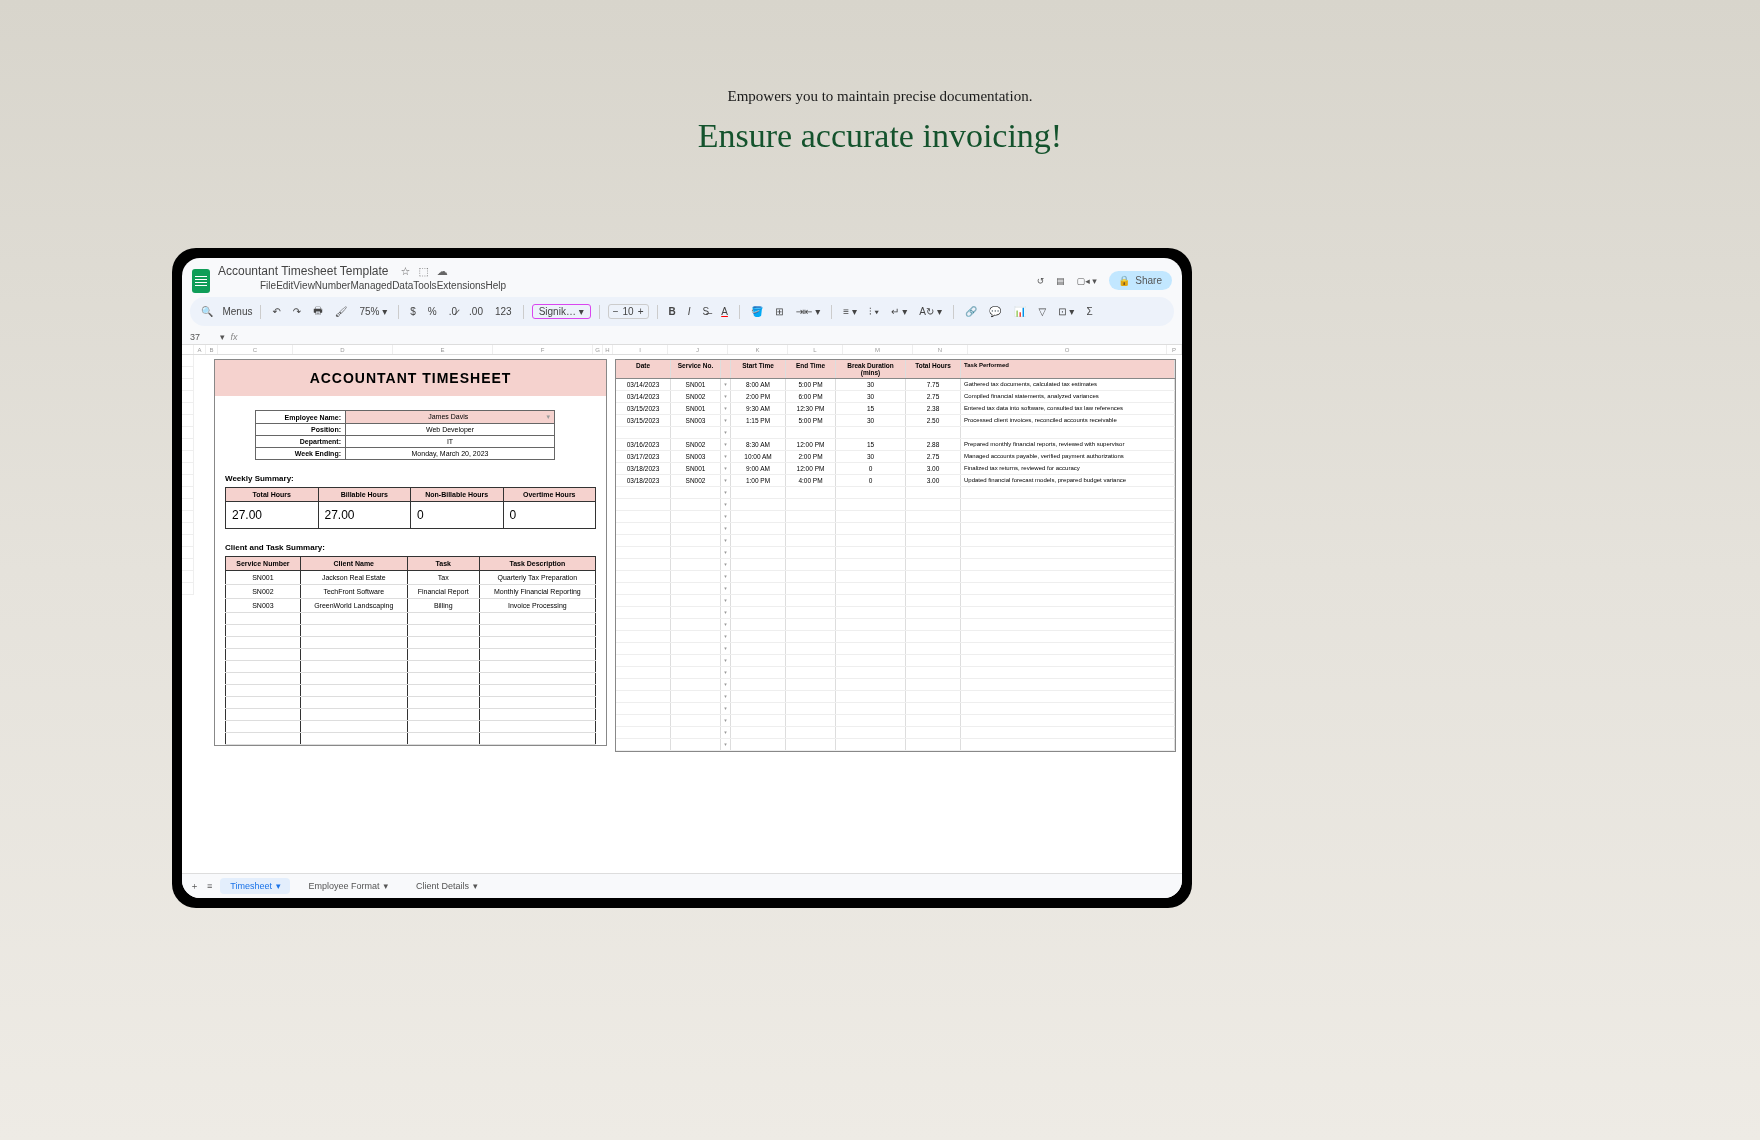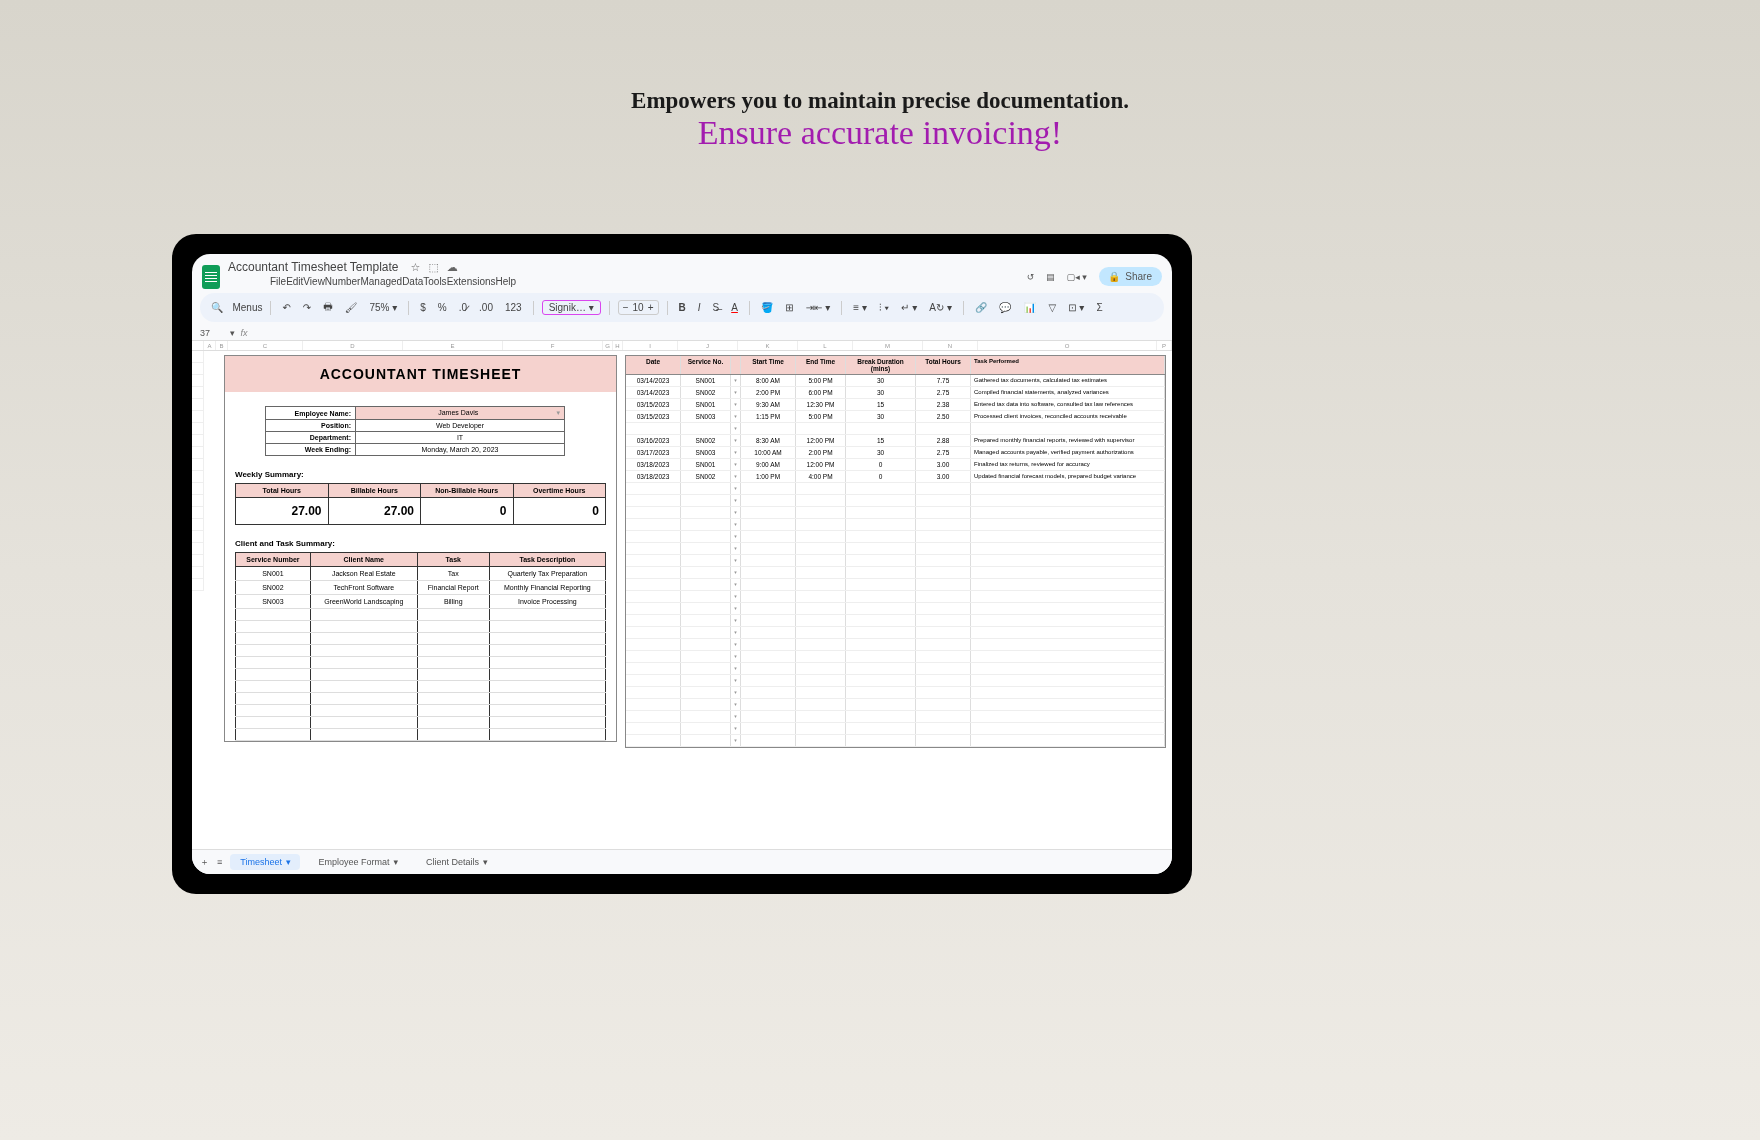--- a/index.html
+++ b/index.html
@@ -5,32 +5,32 @@
 * { margin: 0; padding: 0; box-sizing: border-box; }
 body {
   width: 1760px;
   height: 1140px;
   background: linear-gradient(180deg, #d8d5cc 0%, #e5e2db 50%, #eeebe5 100%);
   font-family: Arial, sans-serif;
   overflow: hidden;
   position: relative;
 }
 .hero-text { text-align: center; padding-top: 88px; }
-.hero-sub { font-size: 23px; color: #1a1a1a; font-family: Georgia, serif; font-weight: bold; }
-.hero-main { font-size: 34px; color: #a21caf; font-family: Georgia, serif; margin-top: 0; }
+.hero-sub { font-size: 15px; color: #1a1a1a; font-family: Georgia, serif; }
+.hero-main { font-size: 34px; color: #14532d; font-family: Georgia, serif; margin-top: 12px; }
 
 .device {
   position: absolute;
-  top: 234px;
+  top: 248px;
   left: 172px;
   width: 1020px;
   height: 660px;
   background: #000;
   border-radius: 24px;
-  padding: 20px;
+  padding: 10px;
 }
 .screen {
   width: 100%;
   height: 100%;
   background: #f8f9fb;
   border-radius: 18px;
   overflow: hidden;
   display: flex;
   flex-direction: column;
   font-size: 9px;
@@ -79,21 +79,21 @@
 .emp-table td:first-child { text-align: right; font-weight: bold; width: 90px; }
 .emp-table td:last-child { text-align: center; background: #fff; }
 .emp-table tr:first-child td:last-child { background: #f5d2ce; }
 
 .section-label { font-weight: bold; font-size: 8px; margin: 14px 10px 4px 10px; }
 
 .summary-grid { display: flex; margin: 0 10px; border: 1px solid #333; }
 .summary-col { flex: 1; border-right: 1px solid #333; }
 .summary-col:last-child { border-right: none; }
 .summary-head { background: #f5d2ce; text-align: center; font-size: 7px; font-weight: bold; padding: 3px; border-bottom: 1px solid #333; }
-.summary-val { text-align: right; font-size: 12px; font-weight: bold; padding: 6px; }
+.summary-val { text-align: left; font-size: 12px; font-weight: normal; padding: 6px; }
 
 .client-table { border: 1px solid #333; margin: 0 10px; border-collapse: collapse; width: calc(100% - 20px); font-size: 7px; }
 .client-table th { background: #f5d2ce; border: 1px solid #333; padding: 3px; font-weight: bold; }
 .client-table td { border-left: 1px solid #333; border-right: 1px solid #333; border-bottom: 1px solid #ddd; padding: 3px; text-align: center; }
 .client-table .empty-row td { height: 12px; }
 
 .time-log { border: 1px solid #888; margin: 4px 6px 0 2px; font-size: 6.5px; }
 .time-log-head { display: flex; background: #f5d2ce; font-weight: bold; border-bottom: 1px solid #888; }
 .time-log-head div, .time-log-row div { padding: 2px 3px; text-align: center; border-right: 1px solid #ddd; }
 .time-log-row { display: flex; border-bottom: 1px solid #eee; }

